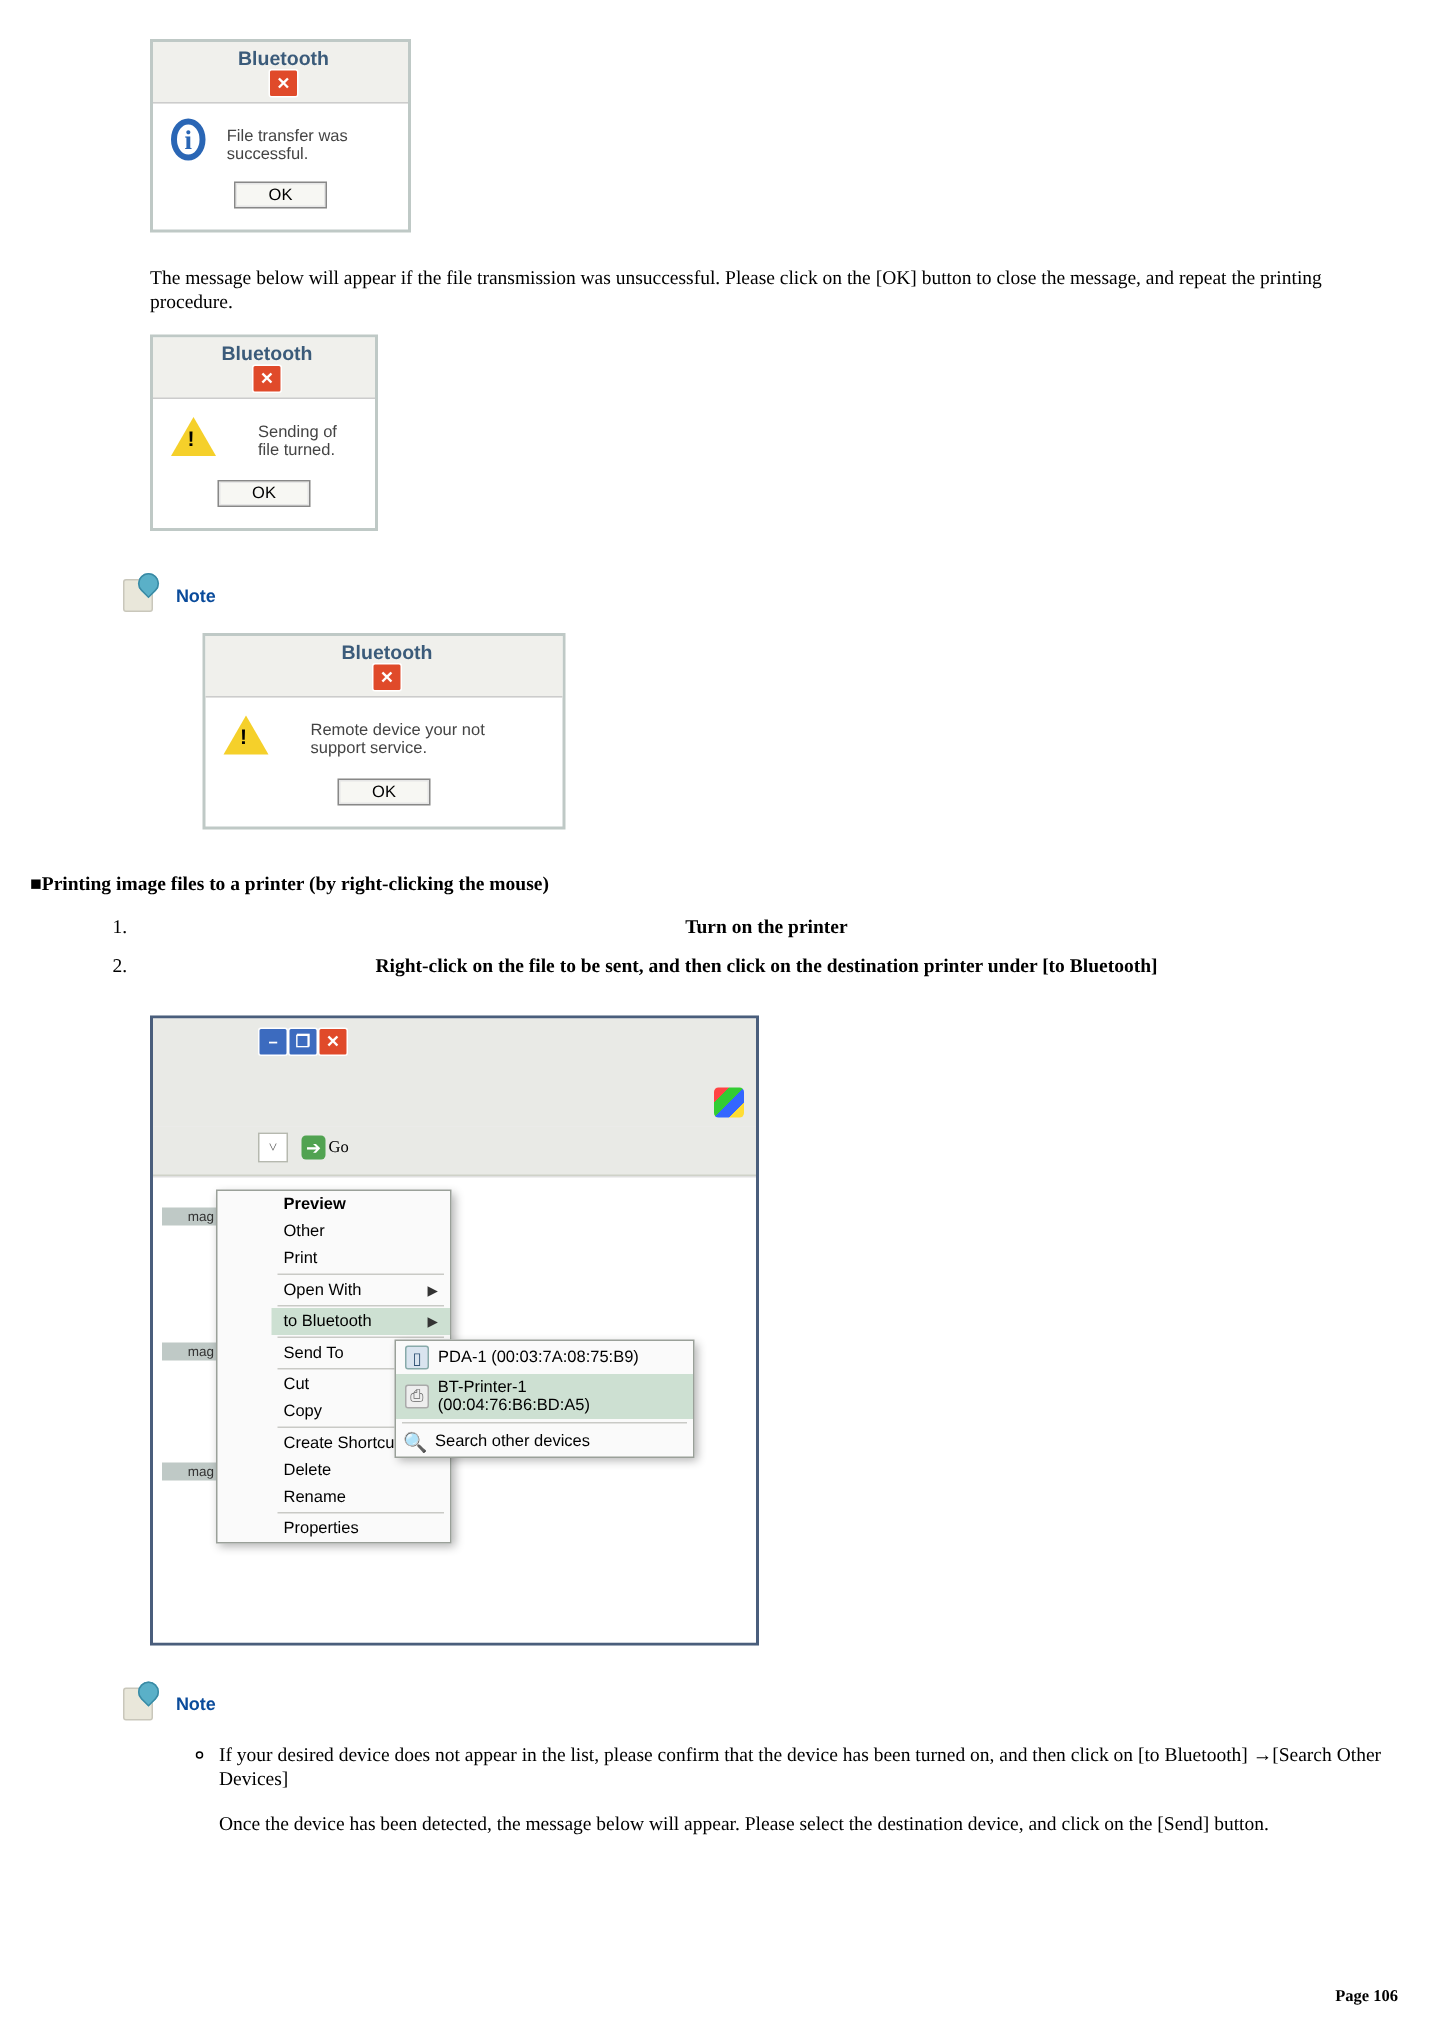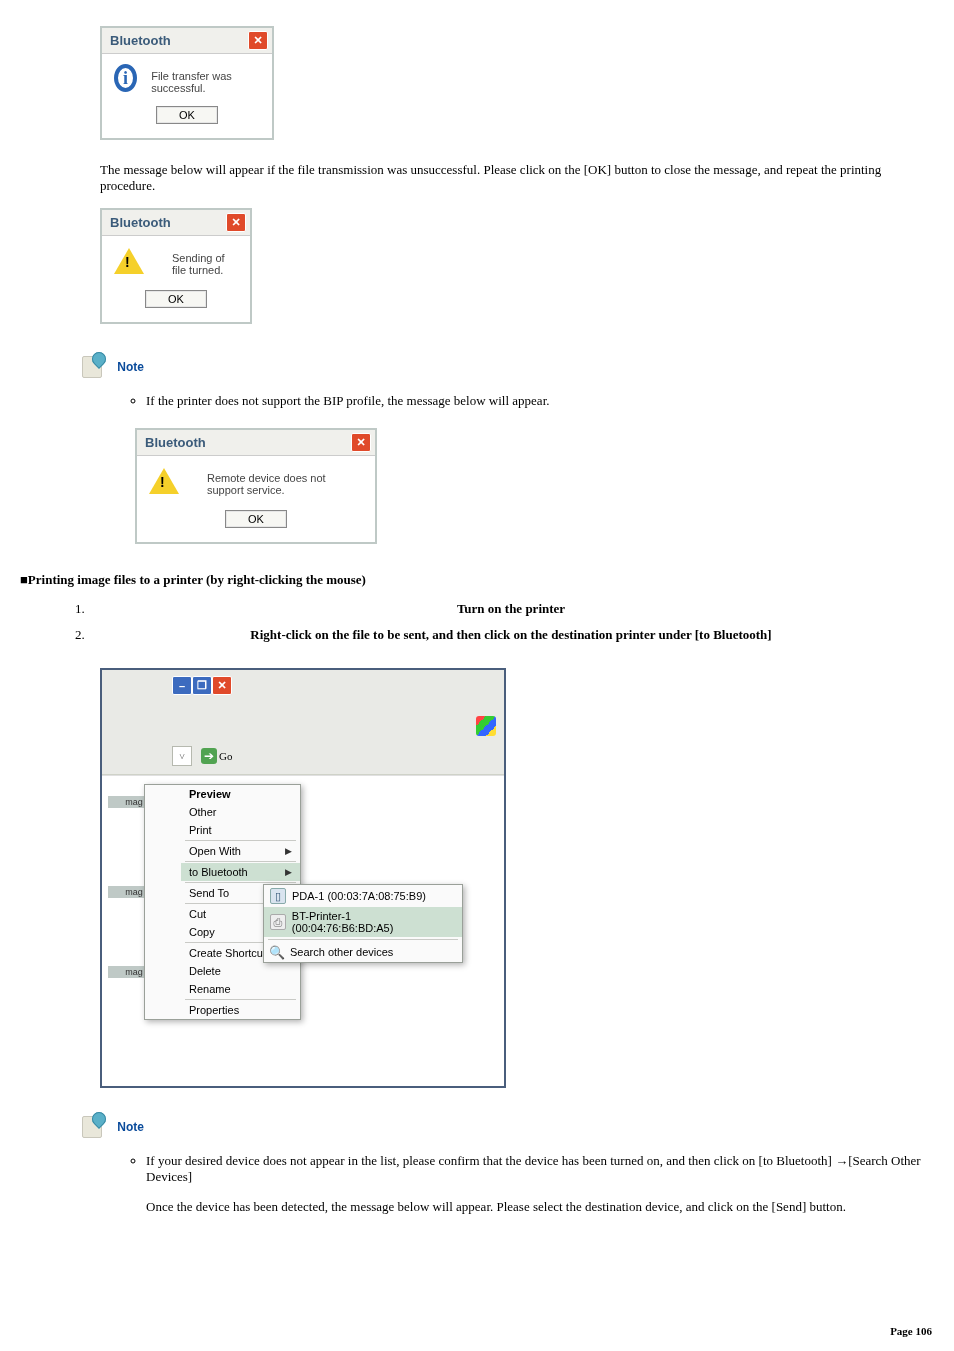--- a/index.html
+++ b/index.html
@@ -21,20 +21,21 @@
     background: #fff;
     margin: 6px 0 14px 0;
   }
   .dialog-titlebar {
     display: flex;
     align-items: center;
     justify-content: space-between;
     padding: 3px 4px 3px 8px;
     background: #f0f0ec;
     border-bottom: 1px solid #ccc;
+    flex-direction: column;
   }
   .dialog-title {
     font-family: Tahoma, Arial, sans-serif;
     font-weight: bold;
     font-size: 13px;
     color: #3b5b7a;
   }
   .close-btn {
     width: 18px; height: 17px;
     display: inline-flex;
@@ -307,38 +308,35 @@
         <button class="ok-btn">OK</button>
       </div>
     </div>
   </div>
 
   
   <div class="note-row">
     <span class="note-icon"></span>
     <span class="note-label">Note</span>
   </div>
-  <ul class="bullet-hollow">
-    <li>If the printer does not support the BIP profile, the message below will appear.</li>
-  </ul>
 
   
   <div class="indent-2">
     <div class="dialog-box" style="width:238px;">
       <div class="dialog-titlebar">
         <span class="dialog-title">Bluetooth</span>
         <span class="close-btn">✕</span>
       </div>
       <div class="dialog-body">
         <span style="position:relative; margin-right:14px;">
           <span class="warn-icon">
               <span class="bang">!</span>
             </span>
         </span>
-        <span class="dialog-msg">Remote device does not support service.</span>
+        <span class="dialog-msg">Remote device your not support service.</span>
       </div>
       <div class="dialog-btnrow">
         <button class="ok-btn">OK</button>
       </div>
     </div>
   </div>
 
   <div class="section-heading">■Printing image files to a printer (by right-clicking the mouse)</div>
 
   <ol class="num">

